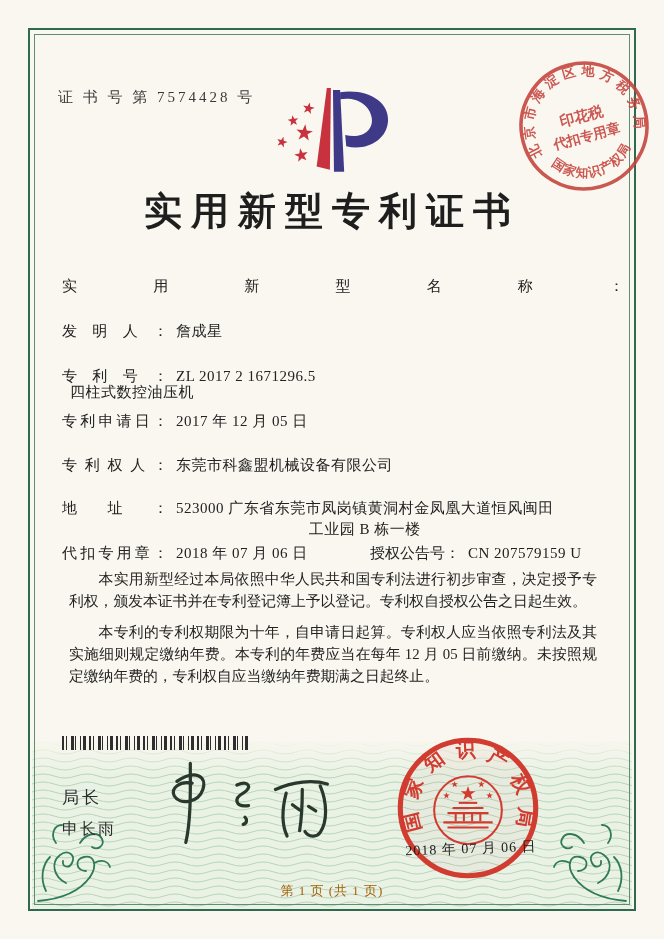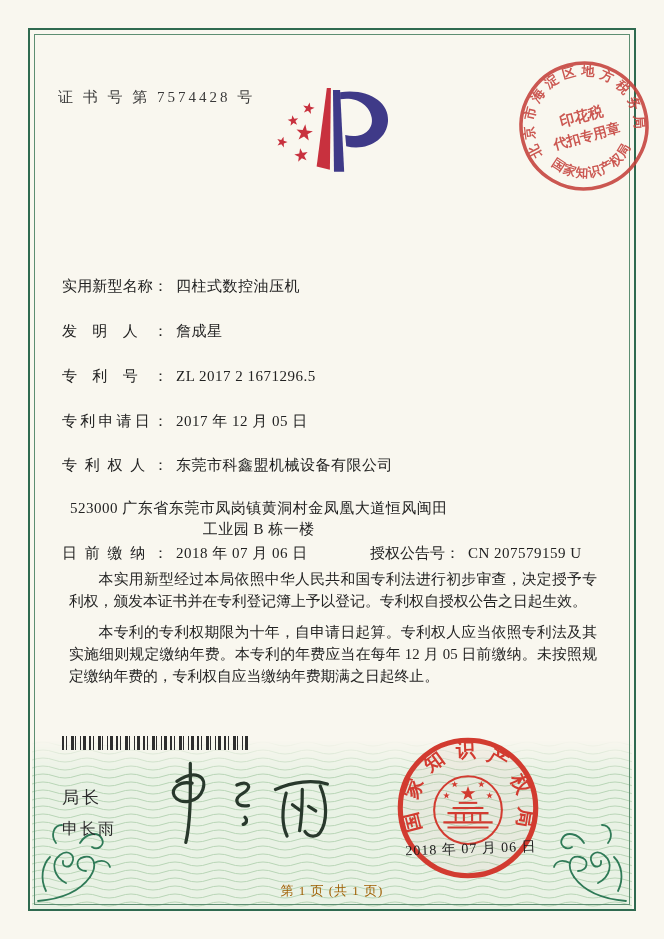--- a/index.html
+++ b/index.html
@@ -28,21 +28,21 @@
   .tax-stamp { position:absolute; left:514px; top:56px; width:140px; height:140px;
     transform:rotate(-15deg); opacity:.88; z-index:6; }
 
   .title { position:absolute; left:0; right:0; top:186px; text-align:center;
     font-size:38px; font-weight:bold; letter-spacing:9px; color:#1e1e1e; }
 
   .fields { position:absolute; left:62px; right:40px; top:276px; font-size:15px; }
   .f-row { position:absolute; left:0; right:0; display:flex; line-height:1.4; }
   .f-label { flex:0 0 106px; text-align:justify; text-align-last:justify; color:#222; }
   .f-value { margin-left:8px; color:#222; letter-spacing:.5px; }
-  .r0{top:0px;} .r1{top:45px;} .r2{top:90px;} .r3{top:135px;} .r4{top:179px;} .r5{top:222px;} .r6{top:267px;}
+  .r0{top:0px;flex-direction:column;} .r1{top:45px;} .r2{top:90px;} .r3{top:135px;} .r4{top:179px;} .r5{top:222px;} .r6{top:267px;}
   .pair2 { position:absolute; left:308px; top:0; display:flex; }
   .pair2 .f-label { flex:0 0 auto; text-align-last:auto; }
 
   .paras { position:absolute; left:60px; right:58px; top:560px; font-size:14.8px;
     line-height:1.48; text-align:justify; color:#232323; }
   .paras p { text-indent:2em; margin:9px; }
 
   .barcode { position:absolute; left:62px; top:736px; width:186px; height:14px; z-index:2;
     background:repeating-linear-gradient(90deg,
       #2e2e2e 0 2px, rgba(0,0,0,0) 2px 4px,
@@ -134,20 +134,21 @@
         <textPath href="#tp-top" textLength="190" lengthAdjust="spacing">北京市海淀区地方税务局</textPath>
       </text>
       <text font-size="12.5" fill="#c5423c" font-weight="bold" font-family="'Liberation Serif',serif">
         <textPath href="#tp-bot" textLength="92" lengthAdjust="spacing">国家知识产权局</textPath>
       </text>
       <text x="69" y="64" text-anchor="middle" font-size="14.5" font-weight="bold" fill="#c5423c" font-family="'Liberation Serif',serif">印花税</text>
       <text x="69" y="84" text-anchor="middle" font-size="13.5" font-weight="bold" fill="#c5423c" font-family="'Liberation Serif',serif">代扣专用章</text>
     </svg>
   </div>
 
+  <div class="title">实用新型专利证书</div>
 
   <div class="fields">
     <div class="f-row r0">
       <span class="f-label">实用新型名称：</span>
       <span class="f-value">四柱式数控油压机</span>
     </div>
     <div class="f-row r1">
       <span class="f-label">发明人：</span>
       <span class="f-value">詹成星</span>
     </div>
@@ -157,27 +158,28 @@
     </div>
     <div class="f-row r3">
       <span class="f-label">专利申请日：</span>
       <span class="f-value">2017 年 12 月 05 日</span>
     </div>
     <div class="f-row r4">
       <span class="f-label">专利权人：</span>
       <span class="f-value">东莞市科鑫盟机械设备有限公司</span>
     </div>
     <div class="f-row r5">
+      <span class="f-label">地址：</span>
       <span class="f-value">
         <span style="display:block;">523000 广东省东莞市凤岗镇黄洞村金凤凰大道恒风闽田</span>
         <span style="display:block;text-align:center;">工业园 B 栋一楼</span>
       </span>
     </div>
     <div class="f-row r6">
-      <span class="f-label">日前缴纳：</span>
+      <span class="f-label">代扣专用章：</span>
       <span class="f-value">2018 年 07 月 06 日</span>
       <span class="pair2">
         <span class="f-label">授权公告号：</span>
         <span class="f-value">CN 207579159 U</span>
       </span>
     </div>
   </div>
 
   <div class="paras">
     <p>本实用新型经过本局依照中华人民共和国专利法进行初步审查，决定授予专利权，颁发本证书并在专利登记簿上予以登记。专利权自授权公告之日起生效。</p>

